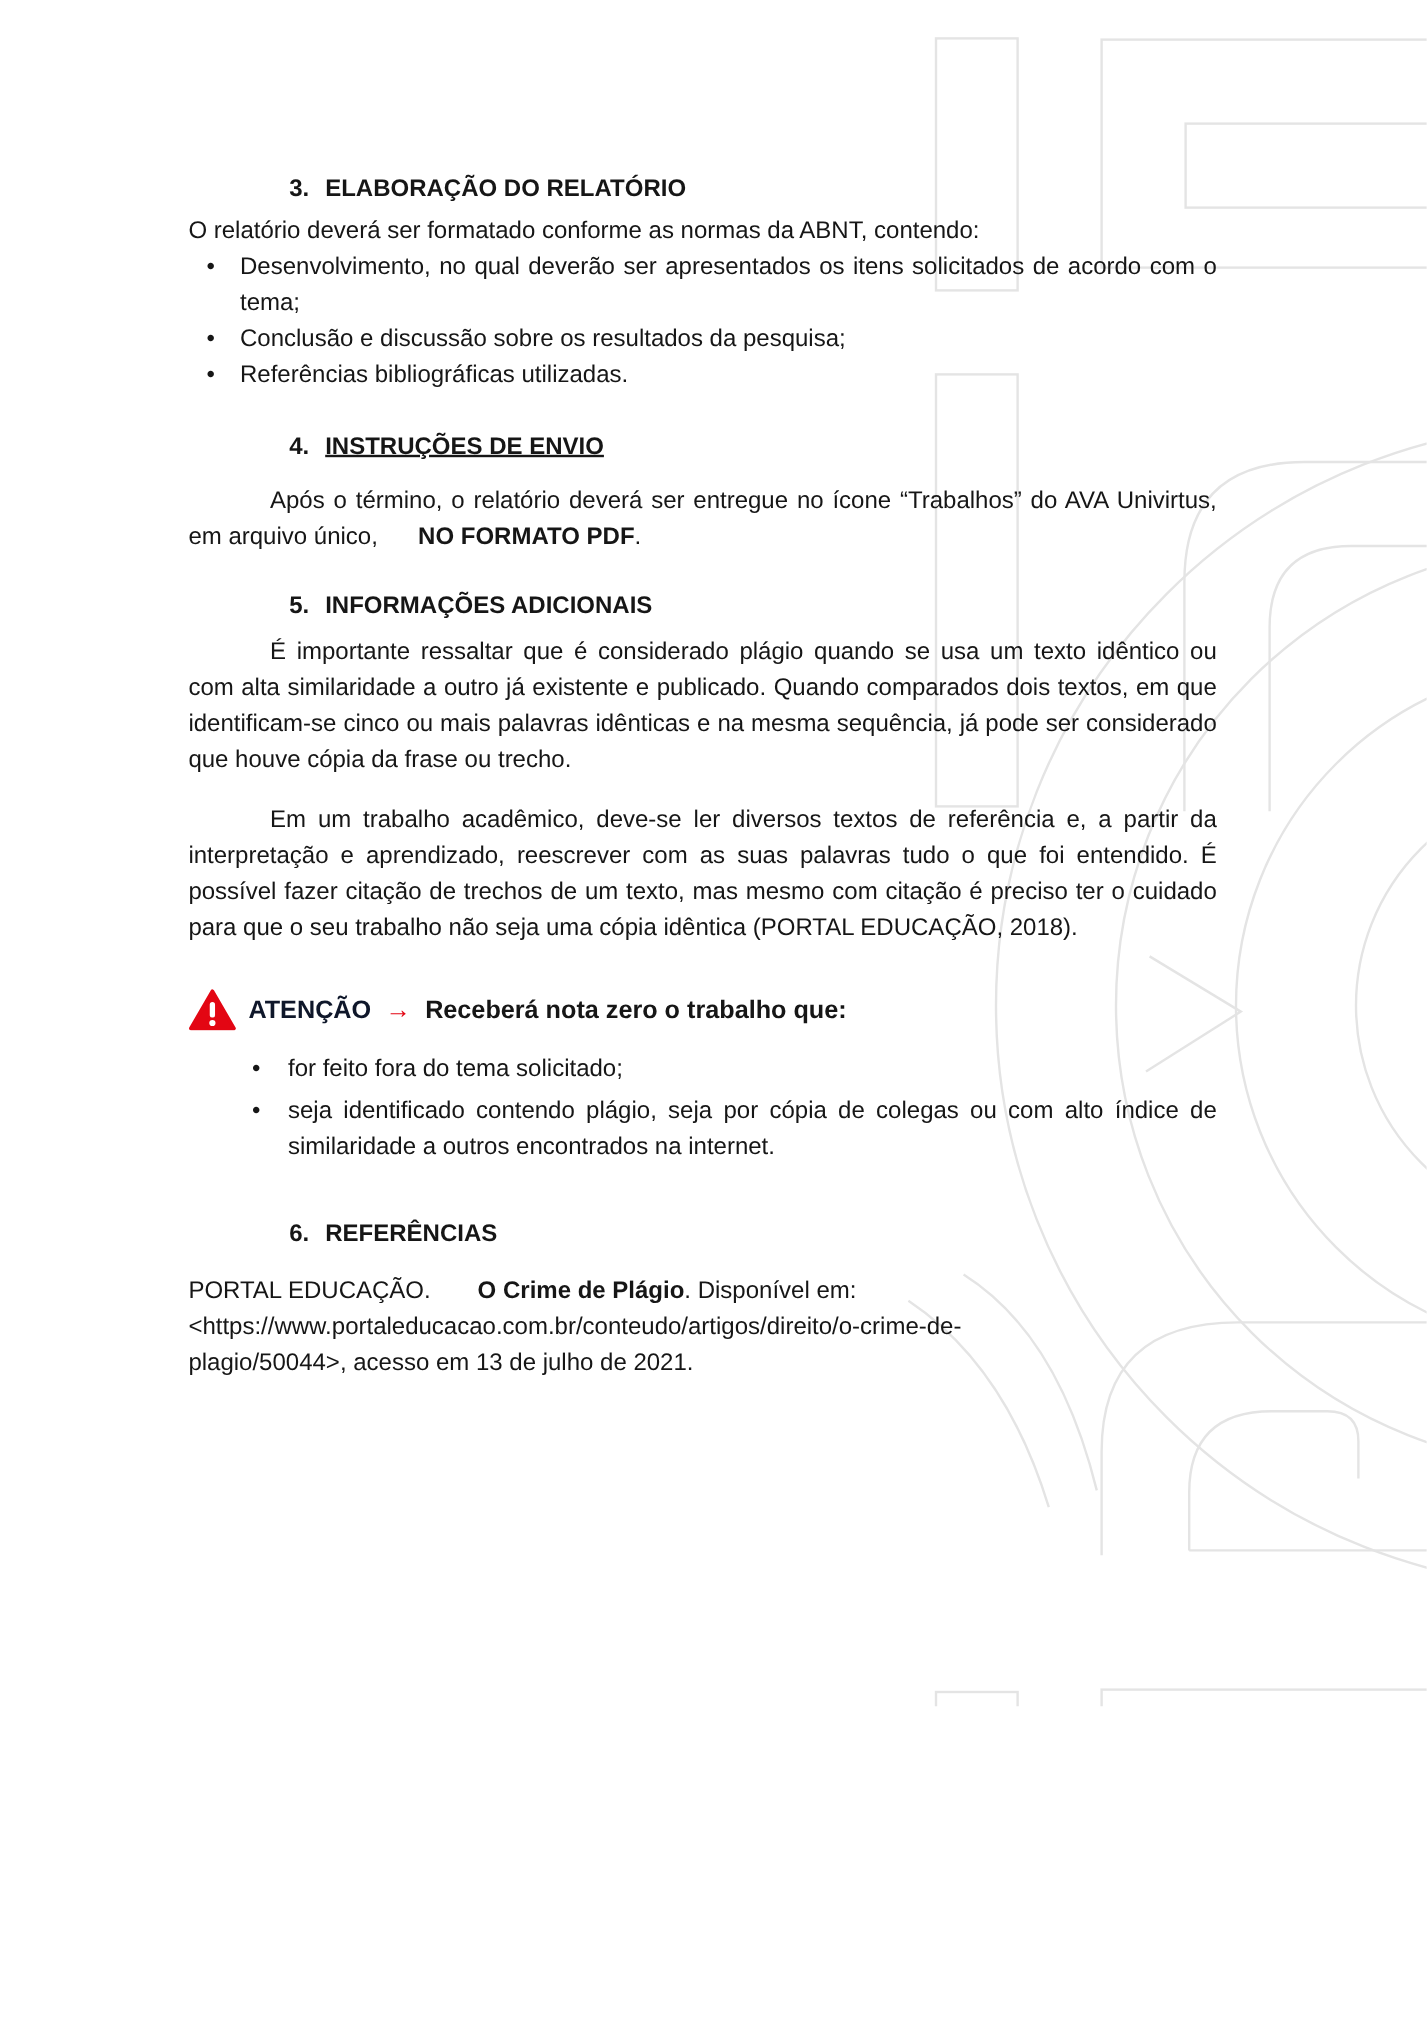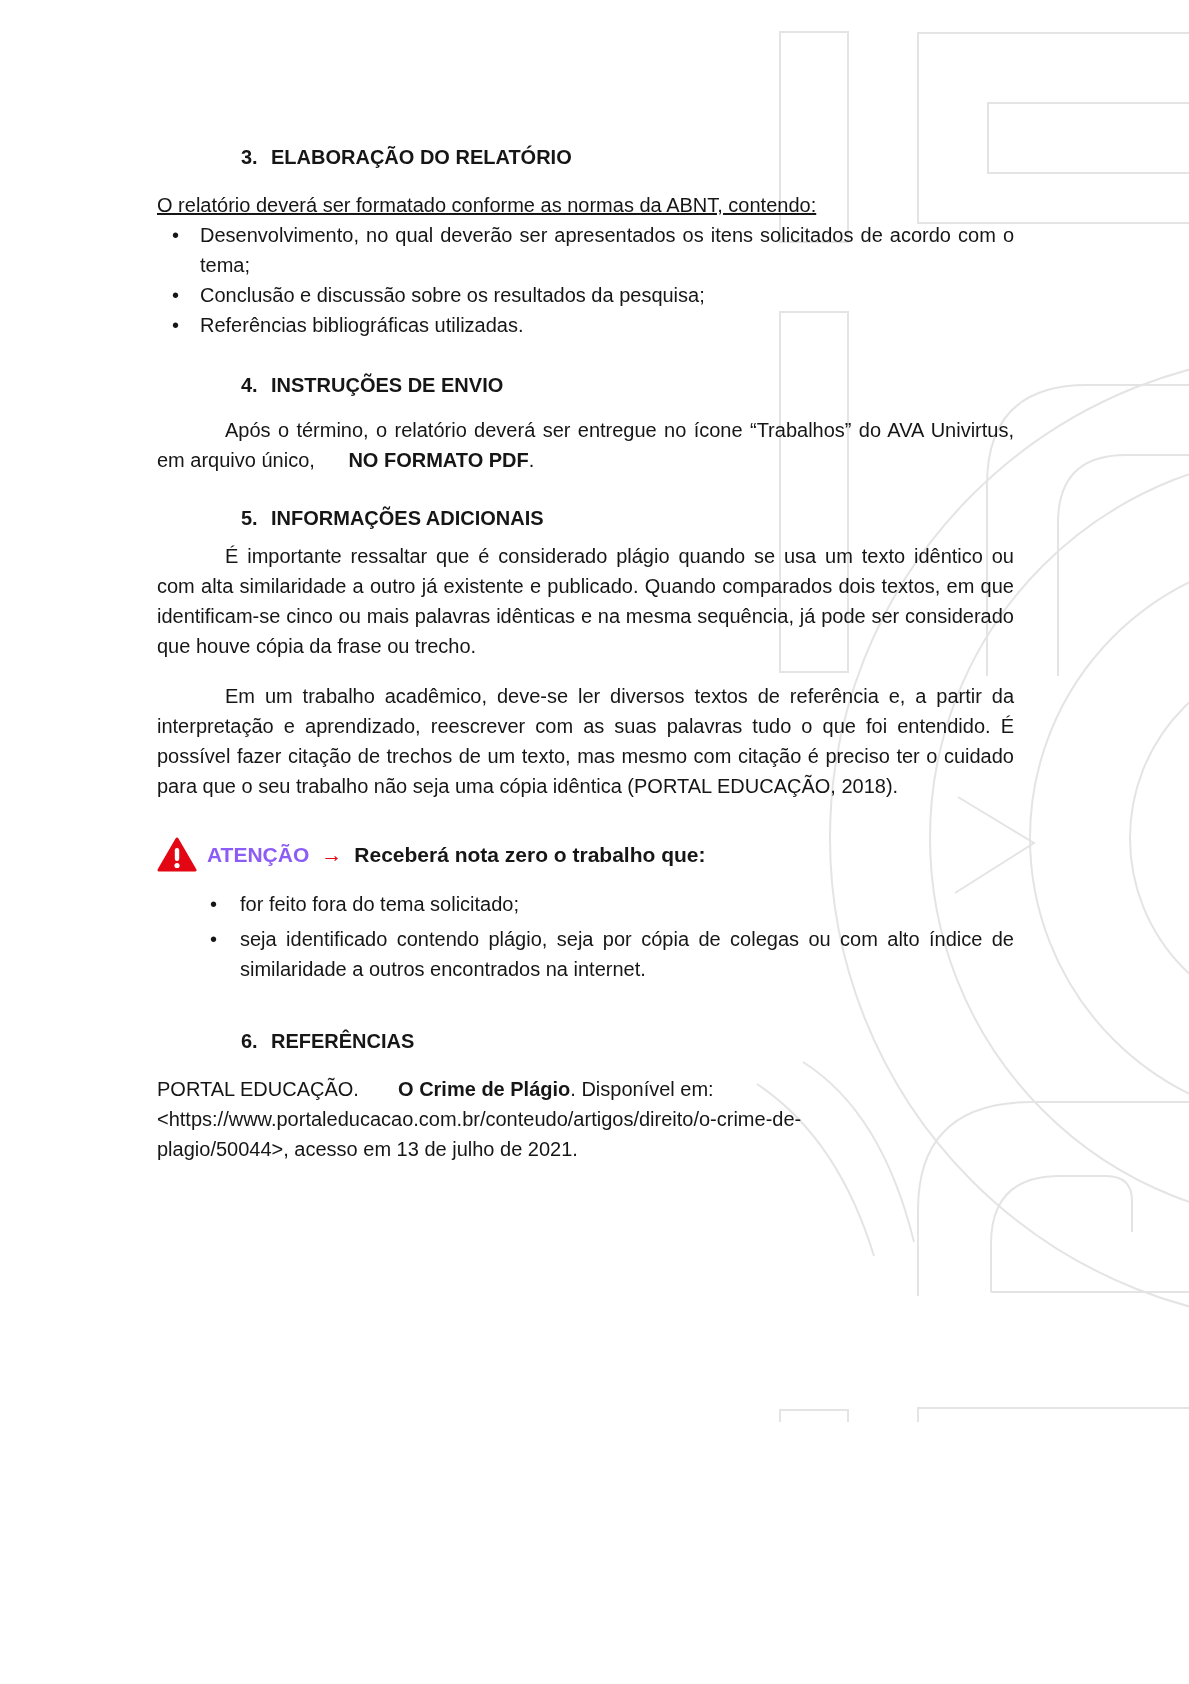--- a/index.html
+++ b/index.html
@@ -13,34 +13,34 @@
   }
   .watermark{position:absolute;top:0;left:0;pointer-events:none;}
   .content{
     position:absolute;left:157px;top:142px;width:857px;
     font-size:20px;line-height:30px;
   }
   .heading{font-weight:bold;font-size:20px;line-height:30px;margin-left:84px;}
   .heading .hnum{display:inline-block;min-width:30px;}
   .para{margin:0;text-align:justify;}
   .para.indent{text-indent:68px;}
-  .p1{margin-top:18px;text-align:left;text-decoration:underline;}
+  .p1{margin-top:5px;text-align:left;}
   .main-list{list-style:none;margin:0;padding:0 0 0 15px;}
   .main-list li{position:relative;padding-left:28px;text-align:justify;}
   .main-list li::before{content:"\2022";position:absolute;left:0;top:0;}
-  .h4{margin-top:30px;}
+  .h4{margin-top:30px;text-decoration:underline;}
   .p4{margin-top:15px;}
   .h5{margin-top:28px;}
   .p5a{margin-top:8px;}
   .p5b{margin-top:20px;}
   .attention-head{
     margin-top:36px;display:flex;align-items:center;gap:10px;
     font-weight:bold;font-size:21px;line-height:34px;
   }
-  .attention-head .warn-label{color:#8b5cf6;}
+  .attention-head .warn-label{color:#0f172a;}
   .attention-head .warn-arrow{color:#e30613;font-weight:bold;margin:0 2px;}
   .attn-list{list-style:none;margin:17px 0 13px 0;padding:0 0 0 53px;}
   .attn-list li{position:relative;padding-left:30px;text-align:justify;}
   .attn-list li + li{margin-top:5px;}
   .attn-list li::before{content:"\2022";position:absolute;left:0;top:0;}
   .h6{margin-top:42px;}
   .refs{margin-top:18px;}
   .refs .ref-line{white-space:pre-wrap;text-align:left;}
   b,.bold{font-weight:bold;margin-left:28px;}
   .footer{

